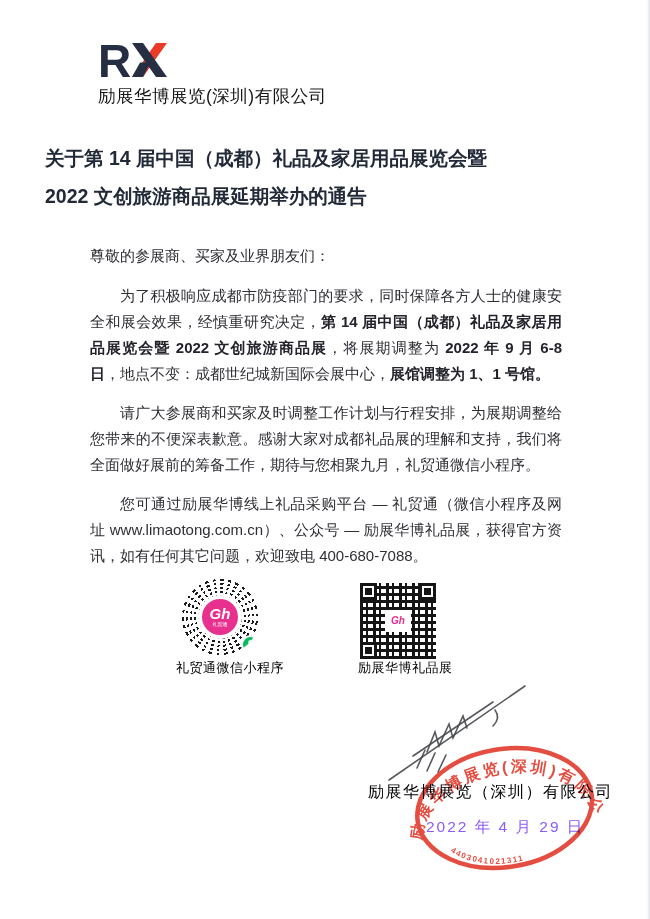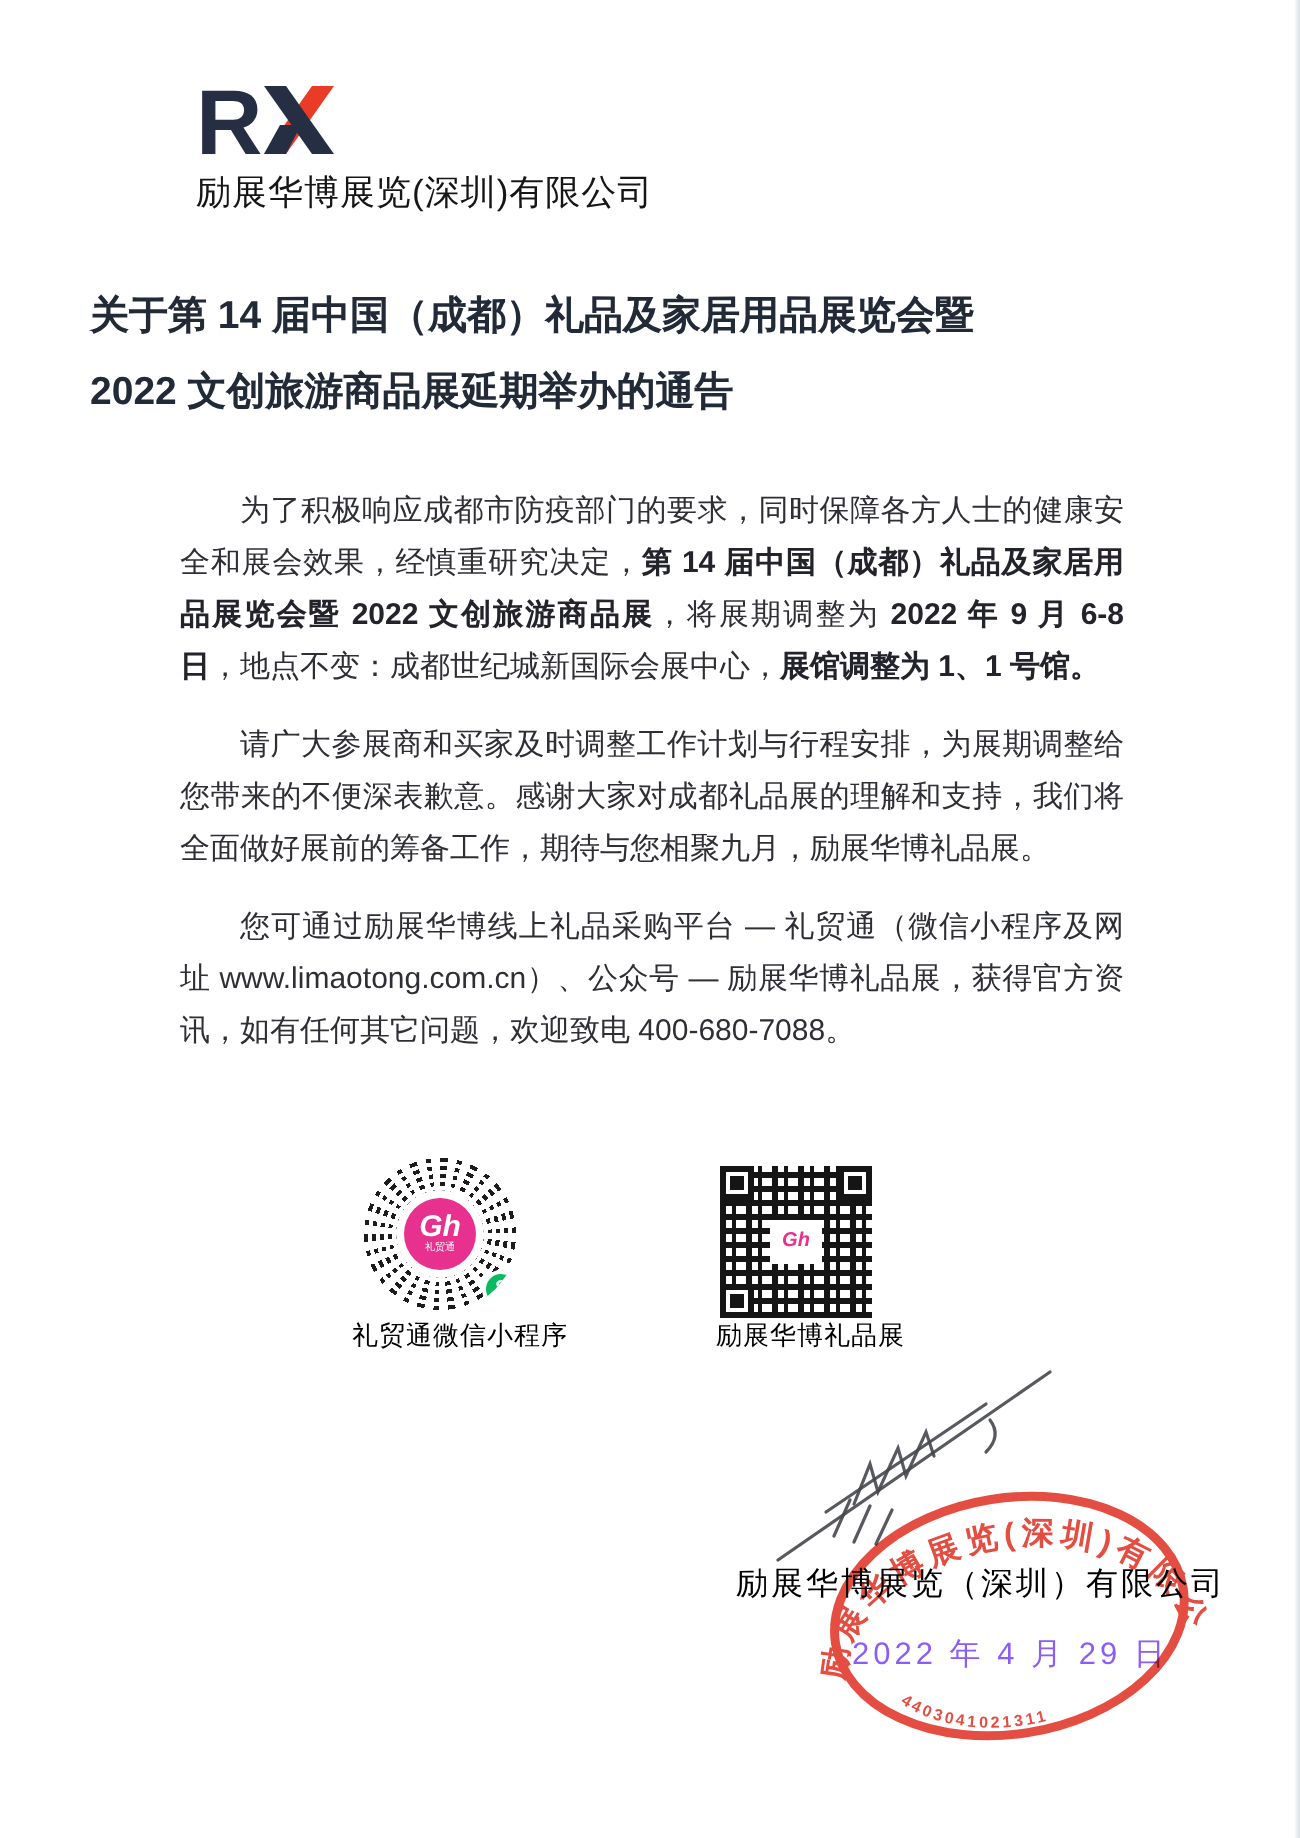--- a/index.html
+++ b/index.html
@@ -79,22 +79,23 @@
     </svg>
   </div>
   <div class="header-company">励展华博展览(深圳)有限公司</div>
 
   <div class="doc-title">
     <div>关于第 14 届中国（成都）礼品及家居用品展览会暨</div>
     <div>2022 文创旅游商品展延期举办的通告</div>
   </div>
 
   <div class="content">
+    <div class="salutation">尊敬的参展商、买家及业界朋友们：</div>
     <p><span>为了积极响应成都市防疫部门的要求，同时保障各方人士的健康安全和展会效果，经慎重研究决定，</span><span class="b">第 14 届中国（成都）礼品及家居用品展览会暨 2022 文创旅游商品展</span><span>，将展期调整为 </span><span class="b">2022 年 9 月 6-8 日</span><span>，地点不变：成都世纪城新国际会展中心，</span><span class="b">展馆调整为 1、1 号馆。</span></p>
-    <p>请广大参展商和买家及时调整工作计划与行程安排，为展期调整给您带来的不便深表歉意。感谢大家对成都礼品展的理解和支持，我们将全面做好展前的筹备工作，期待与您相聚九月，励展华博礼品展。</p>
+    <p>请广大参展商和买家及时调整工作计划与行程安排，为展期调整给您带来的不便深表歉意。感谢大家对成都礼品展的理解和支持，我们将全面做好展前的筹备工作，期待与您相聚九月，礼贸通微信小程序。</p>
     <p>您可通过励展华博线上礼品采购平台 — 礼贸通（微信小程序及网址 www.limaotong.com.cn）、公众号 — 励展华博礼品展，获得官方资讯，如有任何其它问题，欢迎致电 400-680-7088。</p>
   </div>
 
   <div class="qr-circle">
     <div class="white-ring"></div>
     <div class="pink-core" style="background:#e8308f;">
       <span class="monogram">Gh</span>
       <span class="core-label">礼贸通</span>
     </div>
     <div class="wechat-badge" style="background:#07bb5e;">

